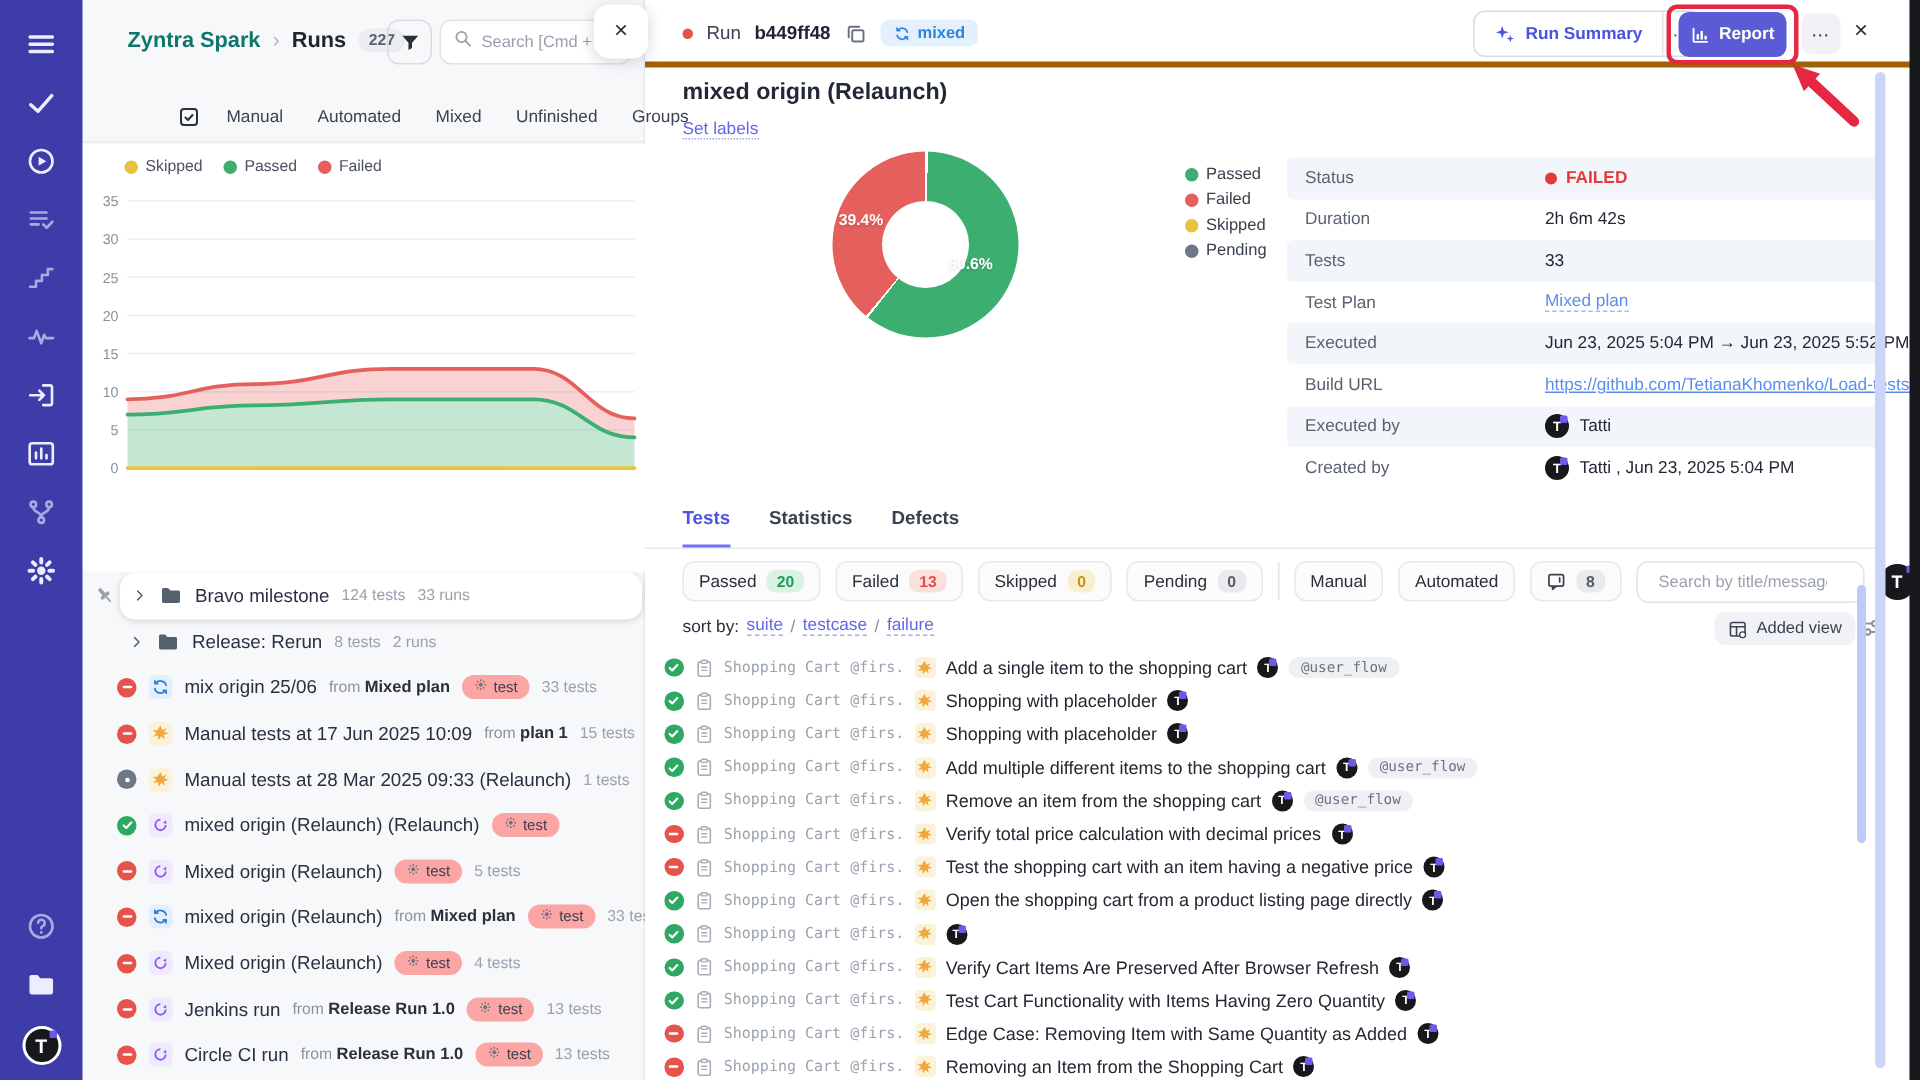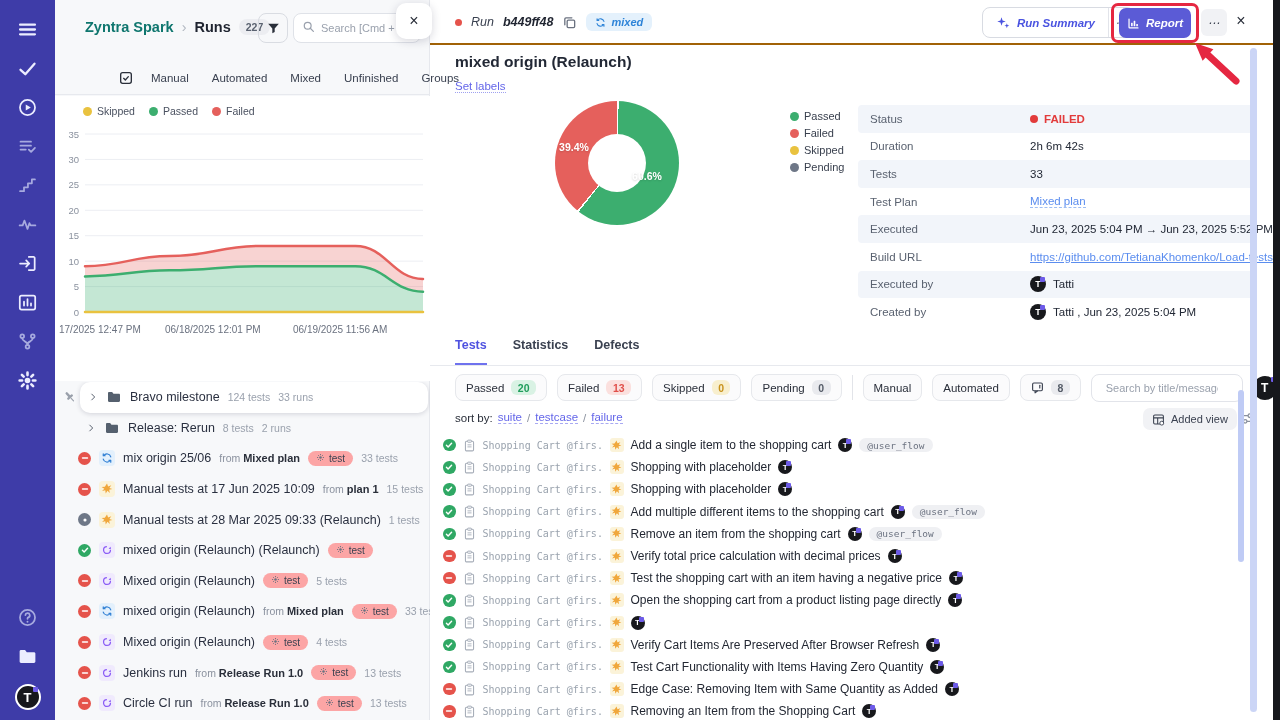--- a/index.html
+++ b/index.html
@@ -63,21 +63,21 @@
   .ti-blue { background:#E3F0FC; color:#2F7FD4; }
   .ti-purple { background:#F0EAFD; color:#8B5CF6; }
   .ti-burst { background:#FBF3D9; }
   .run-title { white-space:nowrap; }
   .run-from { font-size:10.5px; color:#8A919E; white-space:nowrap; }
   .run-from b { color:#2A2F3A; font-size:11px; }
   .mini-chip { display:inline-flex; align-items:flex-end; gap:4px; background:#fca5a5; border-radius:10px; padding:2px 8px; font-size:10px; color:#3A4150; white-space:nowrap; }
   .run-meta { font-size:10.5px; color:#9AA1AD; white-space:nowrap; }
   
   #right-panel { position:absolute; left:430px; top:0; width:844px; height:720px; background:#fff; }
-  #topbar { position:absolute; left:0; top:0; width:844px; height:45px; border-bottom:2px solid #a16207;font-style:italic; }
+  #topbar { position:absolute; left:0; top:0; width:844px; height:45px; border-bottom:4px solid #a16207; }
   #run-id-group { position:absolute; left:25px; top:13px; display:flex; align-items:center; gap:9px; font-size:12.5px; color:#3A4150; }
   .red-dot { width:7px; height:7px; border-radius:50%; background:#E5534B; }
   #run-id { font-weight:700; color:#1F2430; }
   .icon-btn { color:#6B7280; display:flex; cursor:pointer; }
   .icon-btn svg { width:15px; height:15px; }
   #mixed-badge { background:#E4F1FC; color:#2E84D8; border-radius:6px; padding:3px 9px; font-size:11px; font-weight:600; display:flex; align-items:center; gap:5px; cursor:pointer;}
   #mixed-badge svg { width:11px; height:11px; }
   #summary-btn { position:absolute; left:552px; top:7px; height:31px; border:1px solid #D8DBE2; border-radius:8px; background:#fff; display:flex; align-items:stretch; cursor:pointer; }
   #summary-main { display:flex; align-items:center; gap:7px; padding:0 13px; color:#4A53E0; font-size:11.5px; font-weight:700; }
   #summary-main svg { width:14px; height:14px; fill:currentColor; }
@@ -299,25 +299,20 @@
           <line x1="30" x2="368" y1="37.428571428571445" y2="37.428571428571445" stroke="#ECEEF3" stroke-width="1"></line>
           <text x="24" y="40.928571428571445" text-anchor="end" font-size="9.5" fill="#8A919E" font-family="Liberation Sans, sans-serif">30</text>
           <line x1="30" x2="368" y1="12" y2="12" stroke="#ECEEF3" stroke-width="1"></line>
           <text x="24" y="15.5" text-anchor="end" font-size="9.5" fill="#8A919E" font-family="Liberation Sans, sans-serif">35</text>
           <path d="M30,144.22857142857143 C68.4090909090909,144.22857142857143 76.0909090909091,134.05714285714285 114.5,134.05714285714285 C155.9818181818182,134.05714285714285 164.27818181818185,123.88571428571429 205.76000000000002,123.88571428571429 C248.77818181818185,123.88571428571429 257.38181818181823,123.88571428571429 300.40000000000003,123.88571428571429 C331.1272727272727,123.88571428571429 337.2727272727273,156.94285714285715 368,156.94285714285715 L368,169.65714285714284 C337.2727272727273,169.65714285714284 331.1272727272727,144.22857142857143 300.40000000000003,144.22857142857143 C257.38181818181823,144.22857142857143 248.77818181818185,144.22857142857143 205.76000000000002,144.22857142857143 C164.27818181818185,144.22857142857143 155.9818181818182,148.29714285714286 114.5,148.29714285714286 C76.0909090909091,148.29714285714286 68.4090909090909,154.4 30,154.4 Z" fill="rgba(229,96,92,0.28)"></path>
           <path d="M30,154.4 C68.4090909090909,154.4 76.0909090909091,148.29714285714286 114.5,148.29714285714286 C155.9818181818182,148.29714285714286 164.27818181818185,144.22857142857143 205.76000000000002,144.22857142857143 C248.77818181818185,144.22857142857143 257.38181818181823,144.22857142857143 300.40000000000003,144.22857142857143 C331.1272727272727,144.22857142857143 337.2727272727273,169.65714285714284 368,169.65714285714284 L368,190 L30,190 Z" fill="rgba(60,174,111,0.30)"></path>
           <path d="M30,144.22857142857143 C68.4090909090909,144.22857142857143 76.0909090909091,134.05714285714285 114.5,134.05714285714285 C155.9818181818182,134.05714285714285 164.27818181818185,123.88571428571429 205.76000000000002,123.88571428571429 C248.77818181818185,123.88571428571429 257.38181818181823,123.88571428571429 300.40000000000003,123.88571428571429 C331.1272727272727,123.88571428571429 337.2727272727273,156.94285714285715 368,156.94285714285715" fill="none" stroke="#E5605C" stroke-width="2.5" stroke-linecap="round"></path>
           <path d="M30,154.4 C68.4090909090909,154.4 76.0909090909091,148.29714285714286 114.5,148.29714285714286 C155.9818181818182,148.29714285714286 164.27818181818185,144.22857142857143 205.76000000000002,144.22857142857143 C248.77818181818185,144.22857142857143 257.38181818181823,144.22857142857143 300.40000000000003,144.22857142857143 C331.1272727272727,144.22857142857143 337.2727272727273,169.65714285714284 368,169.65714285714284" fill="none" stroke="#3CAE6F" stroke-width="2.5" stroke-linecap="round"></path>
           <path d="M30,190 L368,190" fill="none" stroke="#E9C23F" stroke-width="2.5" stroke-linecap="round"></path>
         </svg>
-      <div id="x-labels">
-          <span style="left: 4px;">17/2025 12:47 PM</span>
-          <span style="left: 110px;">06/18/2025 12:01 PM</span>
-          <span style="left: 238px;">06/19/2025 11:56 AM</span>
-        </div>
     </div>
 
     <div id="run-list">
         <div class="run-row group pinned">
           <span class="pin-abs"><svg viewBox="0 0 16 16">
               <g fill="#9AA0AB" transform="rotate(-42 8 8)">
                 <rect x="6.6" y="1.2" width="2.8" height="6.5" rx="1"></rect>
                 <rect x="4" y="6.8" width="8" height="2.6" rx="1.2"></rect>
                 <rect x="7.4" y="9.4" width="1.3" height="5.2" rx=".6"></rect>
               </g>

